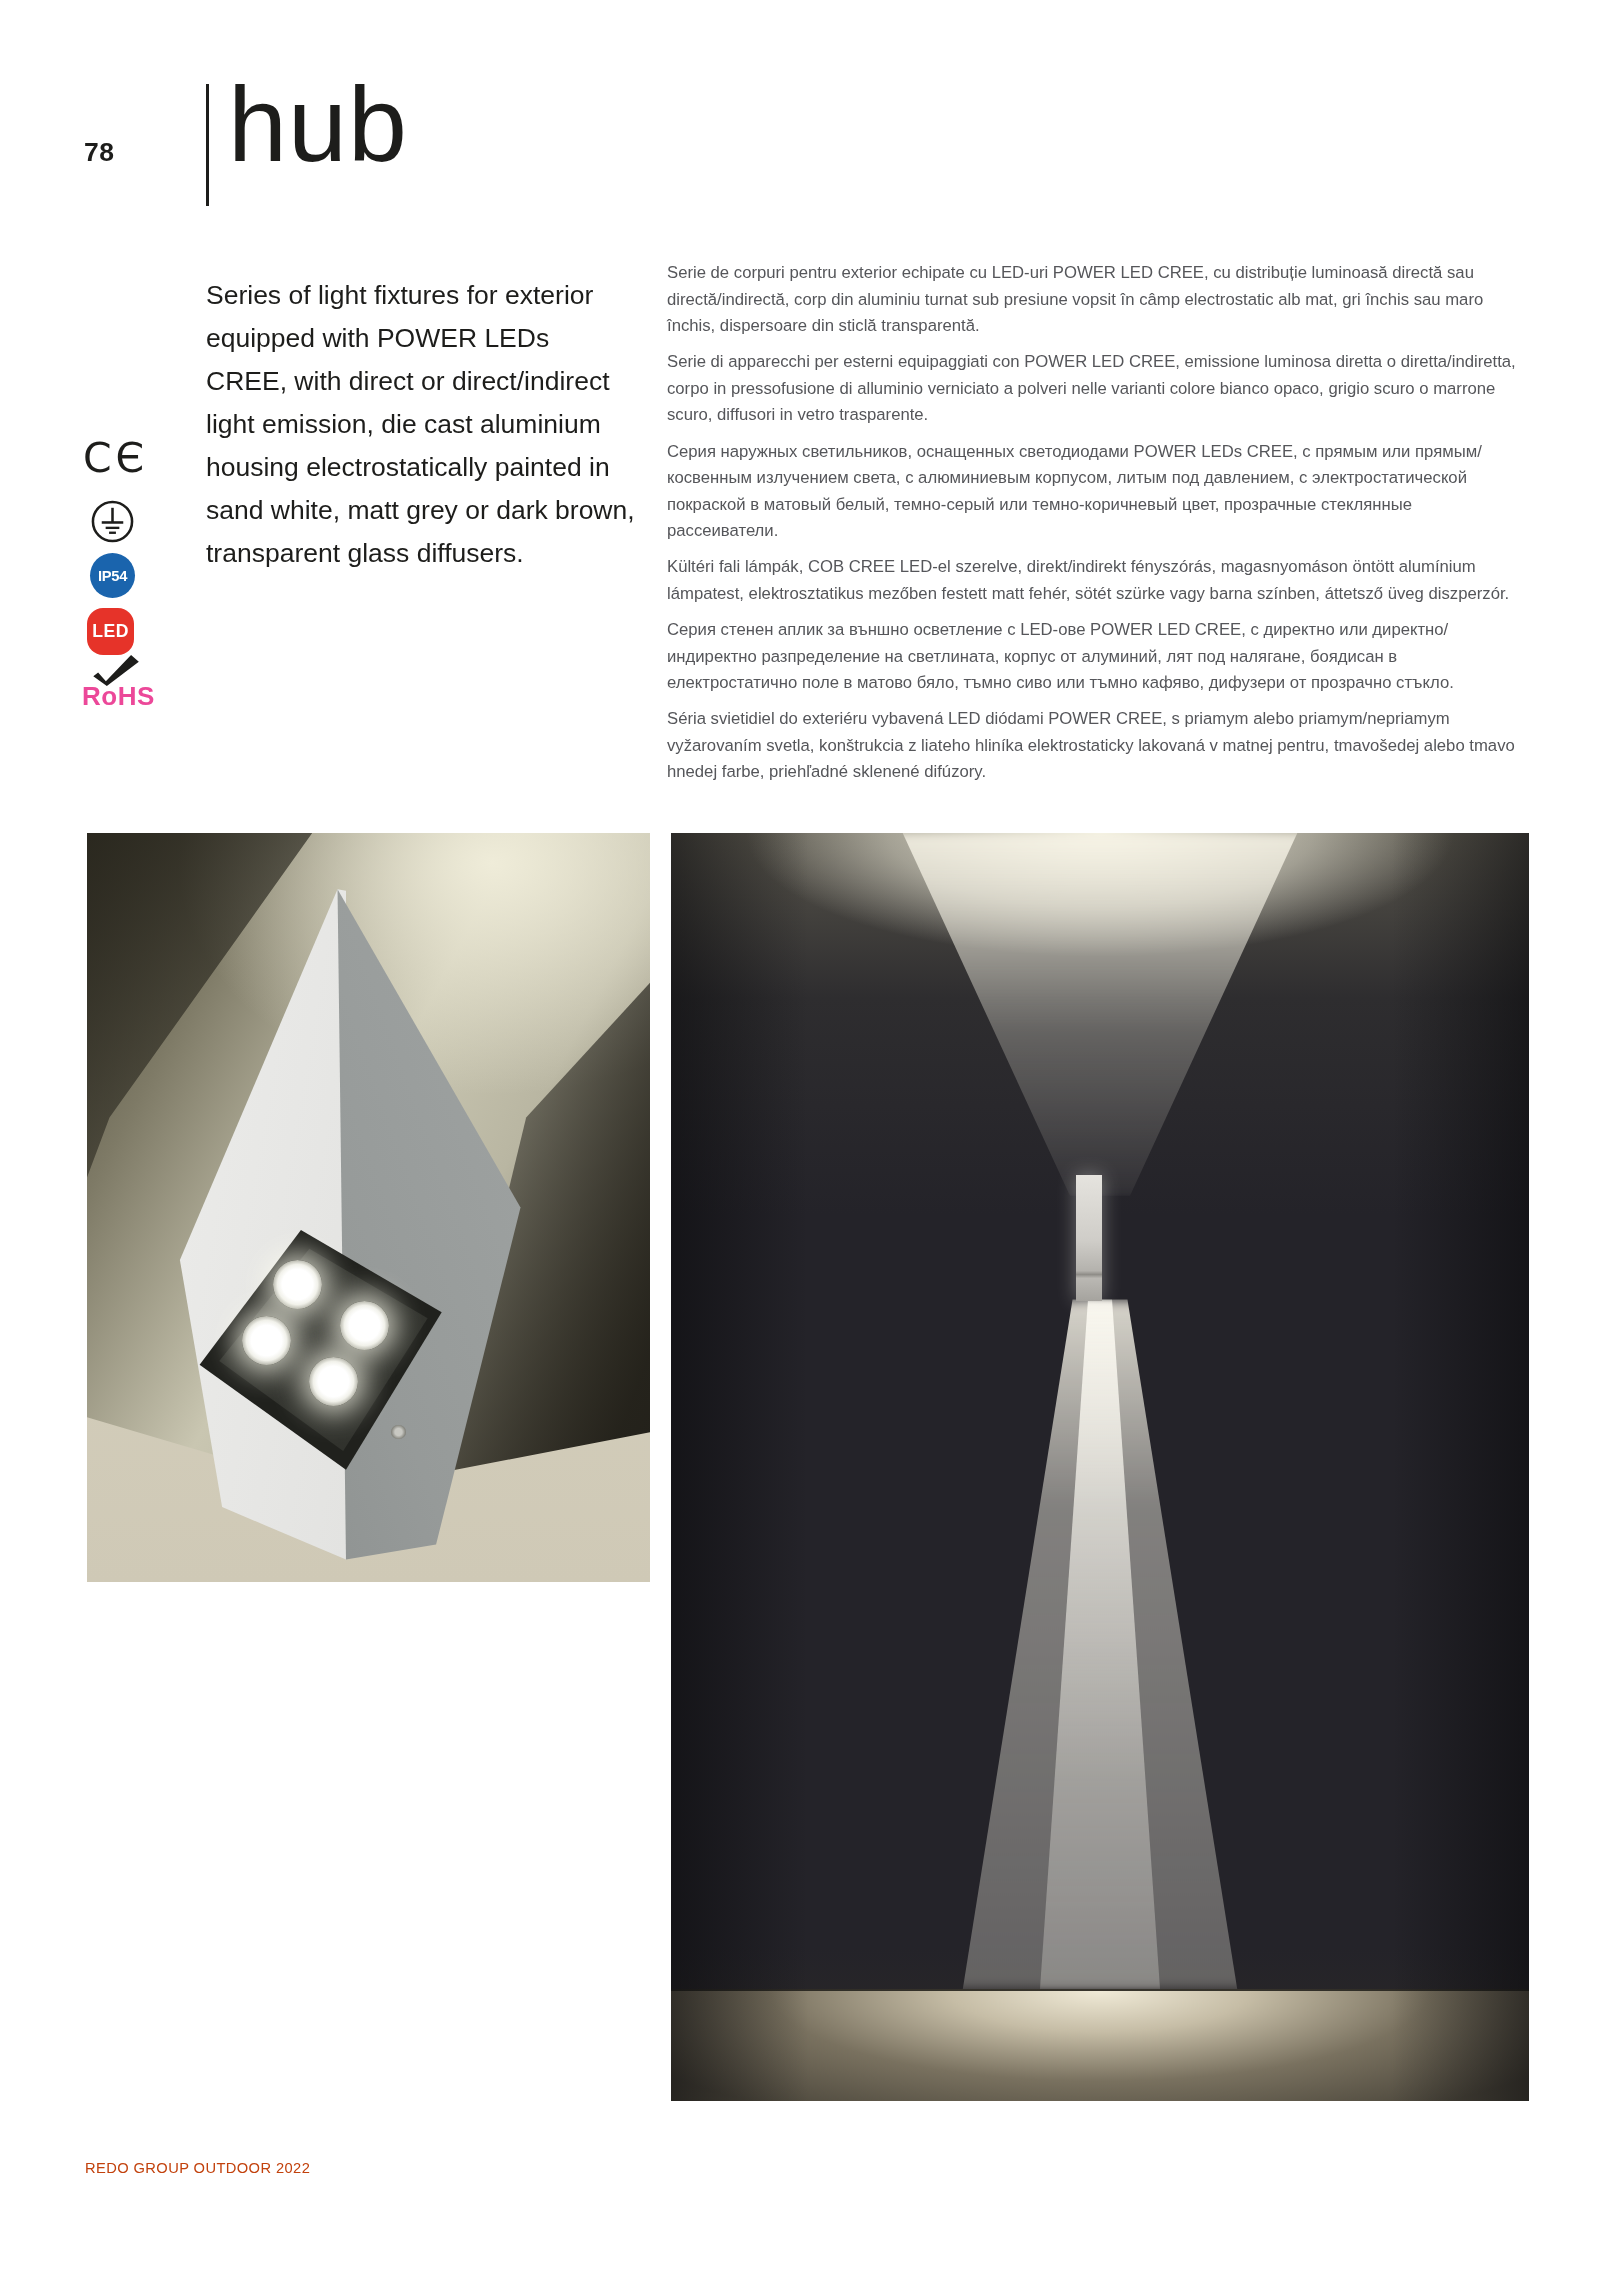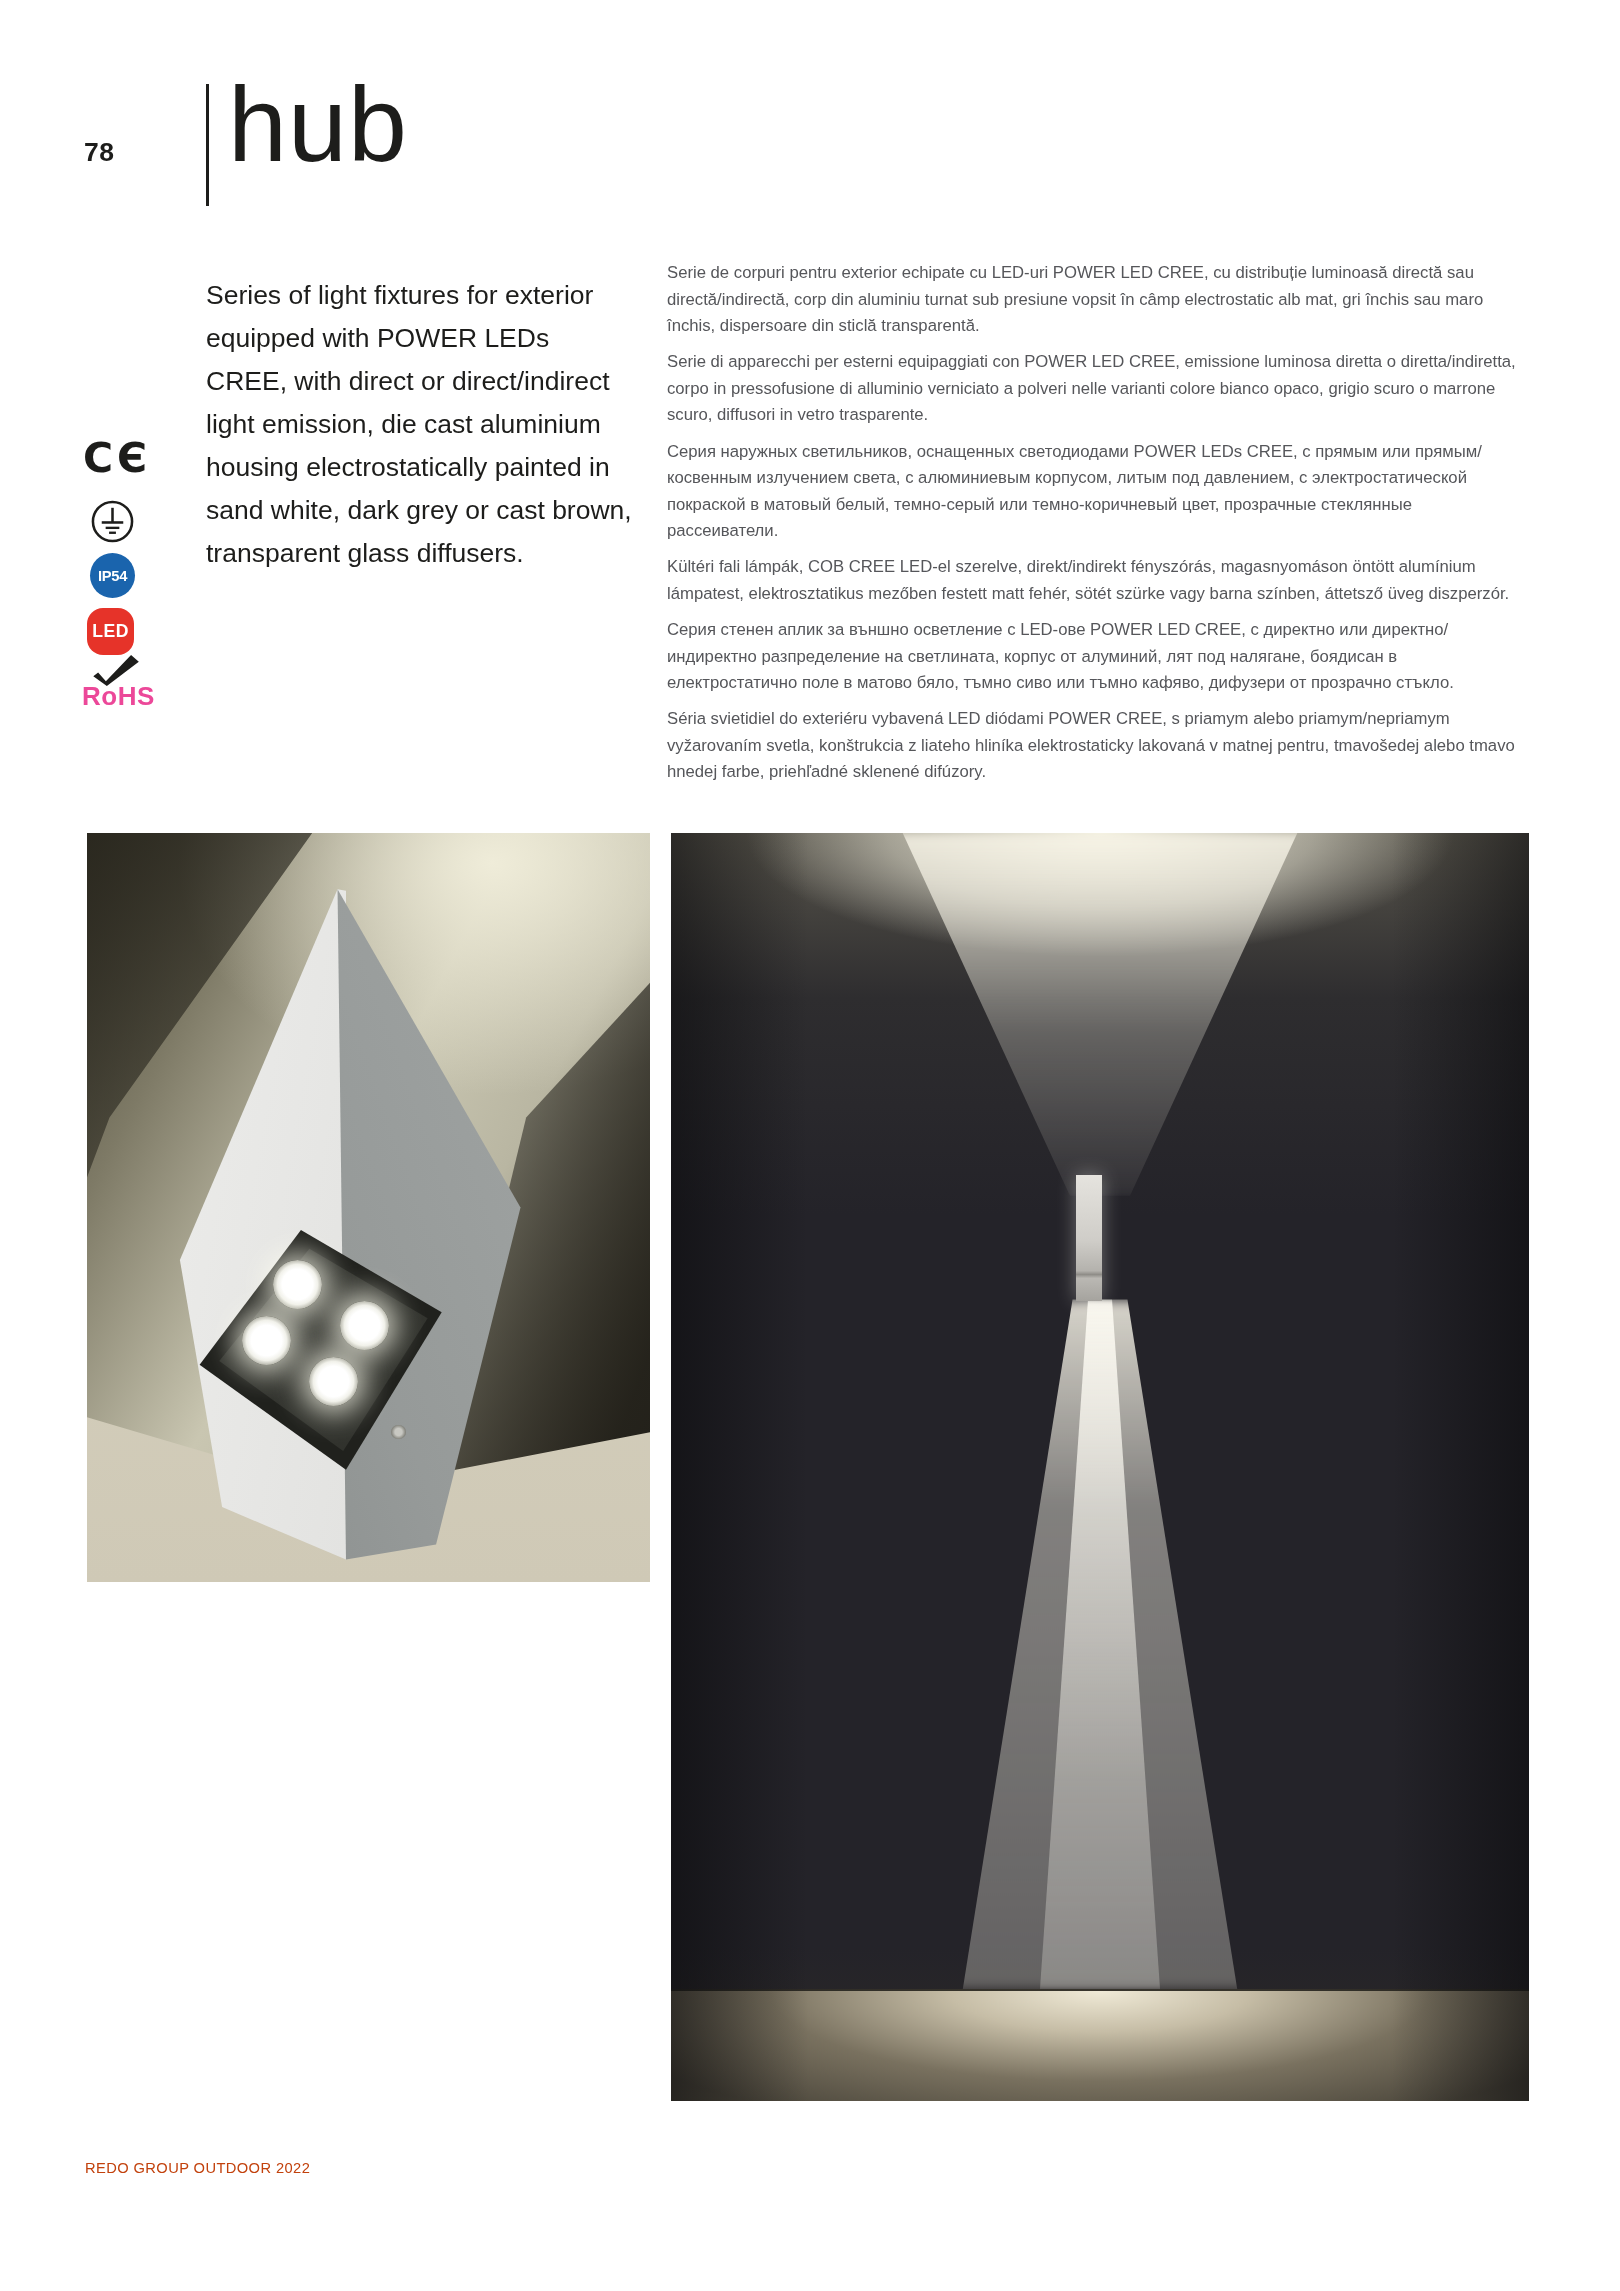--- a/index.html
+++ b/index.html
@@ -9,21 +9,21 @@
   
   .page-number{left:84px;top:137px;font-size:26.5px;font-weight:700;color:#1d1d1b;letter-spacing:0.5px;}
   .title-rule{left:206px;top:84px;width:2.9px;height:122px;background:#1d1d1b;}
   .page-title{left:228px;top:71px;font-size:106px;font-weight:300;color:#1d1d1b;line-height:1;letter-spacing:1px;}
 
   
   .desc-en{left:206px;top:243px;width:470px;color:#1d1d1b;margin-top:31px;}
   .desc-en .line{font-size:26.5px;line-height:43px;white-space:nowrap;}
 
   
-  .ce-mark{left:83px;top:438px;font-size:41px;font-weight:700;color:#1d1d1b;letter-spacing:3.9px;font-family:"DejaVu Sans",sans-serif;line-height:1;}
+  .ce-mark{left:83px;top:438px;font-size:41px;font-weight:400;color:#1d1d1b;letter-spacing:3.9px;font-family:"DejaVu Sans",sans-serif;line-height:1;}
   .earth{left:90px;top:498px;width:45px;height:47px;}
   .ip54{left:90px;top:553px;width:45px;height:45px;border-radius:50%;background:#1a64ad;display:flex;align-items:center;justify-content:center;color:#fff;font-weight:700;font-size:14.7px;letter-spacing:-0.3px;}
   .led{left:87px;top:608px;width:47px;height:47px;border-radius:16px;background:#e63329;display:flex;align-items:center;justify-content:center;color:#fff;font-weight:700;font-size:17.6px;letter-spacing:0.5px;}
   .rohs{left:82px;top:655px;width:71px;height:57px;}
   .rohs svg{position:absolute;left:7.8px;top:0;}
   .rohs .rohs-label{position:absolute;left:0;bottom:0;font-size:26px;font-weight:700;color:#ec4899;letter-spacing:0.5px;}
 
   
   .col-intl{left:667px;top:260px;width:857px;color:#55565a;}
   .col-intl p{margin:0 0 9.8px 0;font-size:16.7px;line-height:26.5px;}
@@ -74,21 +74,21 @@
 <div class="abs page-number">78</div>
 <div class="abs title-rule"></div>
 <div class="abs page-title">hub</div>
 
 <div class="abs desc-en">
   <div class="line">Series of light fixtures for exterior</div>
   <div class="line">equipped with POWER LEDs</div>
   <div class="line">CREE, with direct or direct/indirect</div>
   <div class="line">light emission, die cast aluminium</div>
   <div class="line">housing electrostatically painted in</div>
-  <div class="line">sand white, dark grey or cast brown,</div>
+  <div class="line">sand white, matt grey or dark brown,</div>
   <div class="line">transparent glass diffusers.</div>
 </div>
 
 <div class="abs ce-mark">CЄ</div>
 
 <div class="abs earth">
   <svg viewBox="0 0 46 48" width="45" height="47">
     <circle cx="23" cy="24" r="20" fill="none" stroke="#1d1d1b" stroke-width="2.6"></circle>
     <line x1="23" y1="10" x2="23" y2="25" stroke="#1d1d1b" stroke-width="2.6"></line>
     <line x1="12" y1="25" x2="34" y2="25" stroke="#1d1d1b" stroke-width="2.6"></line>

